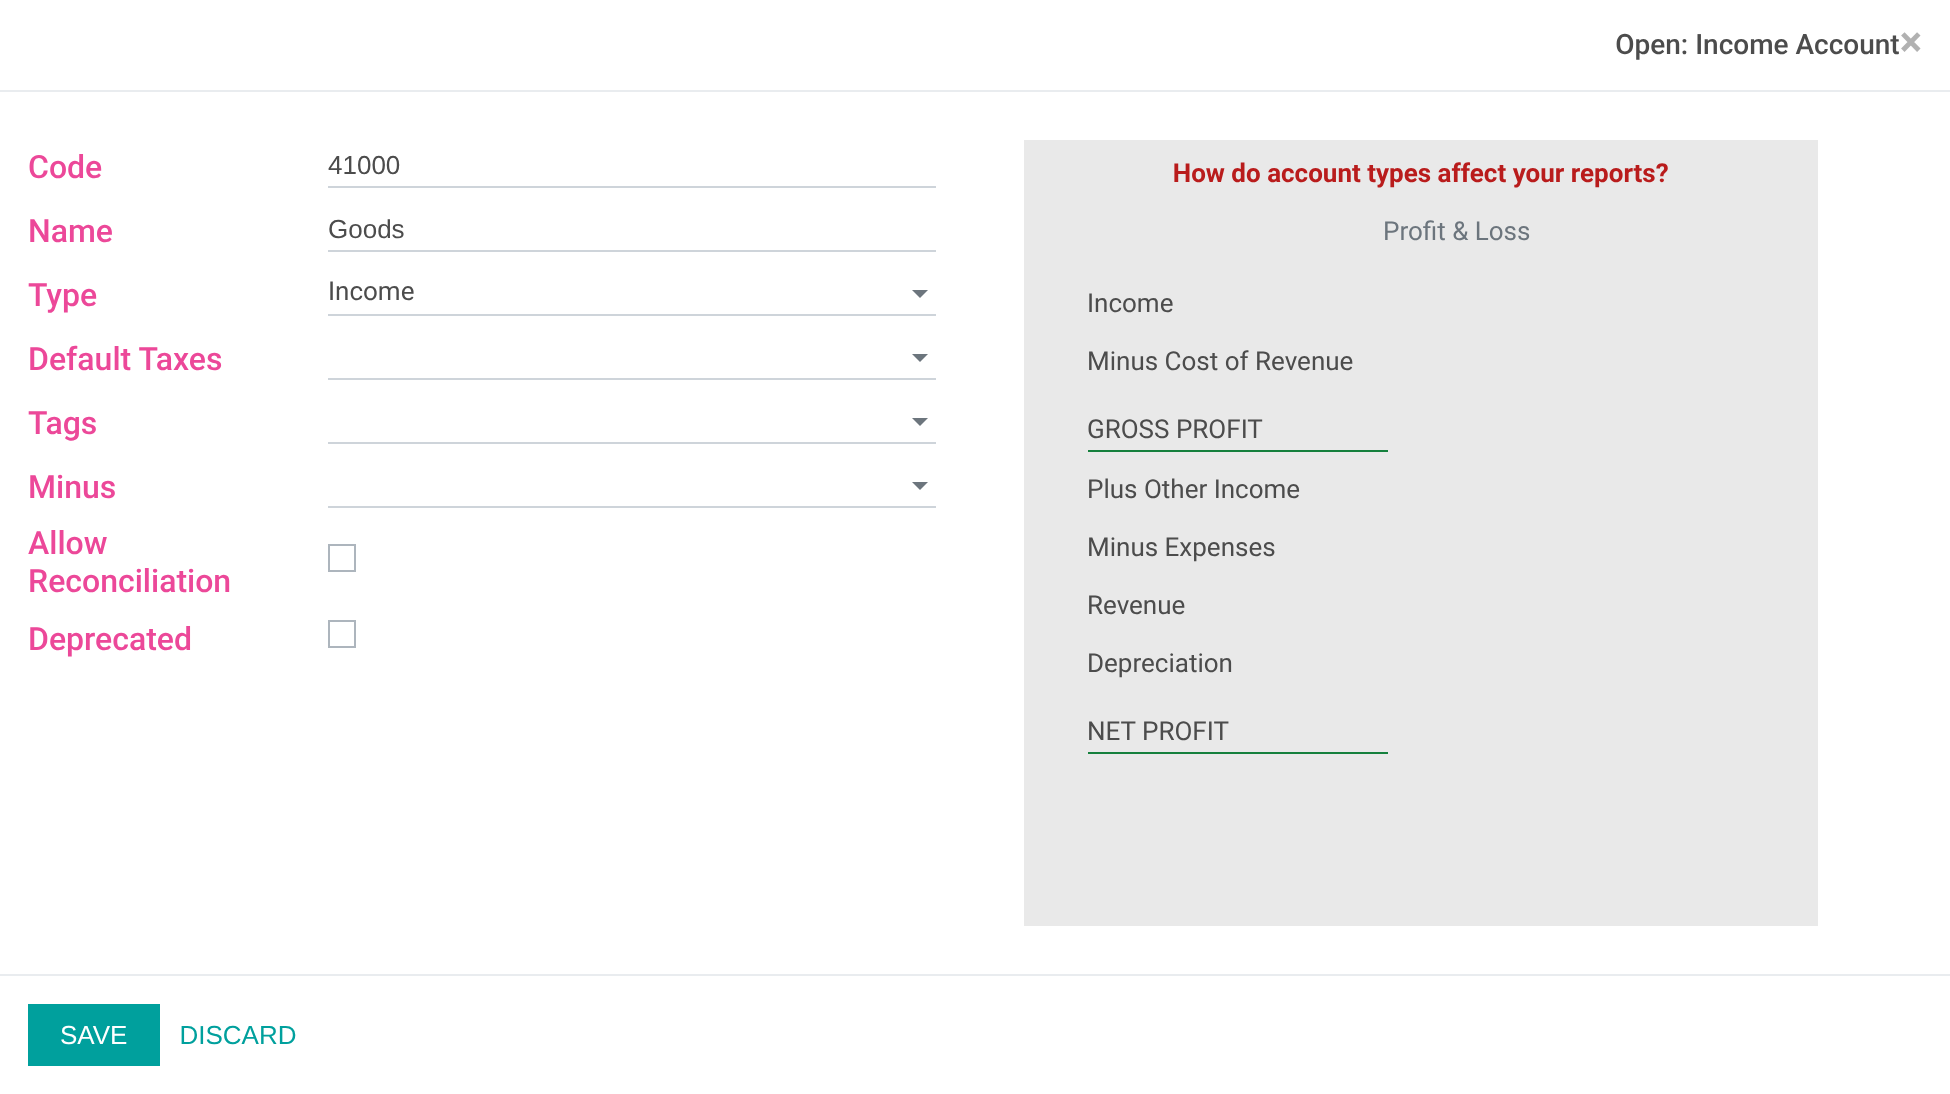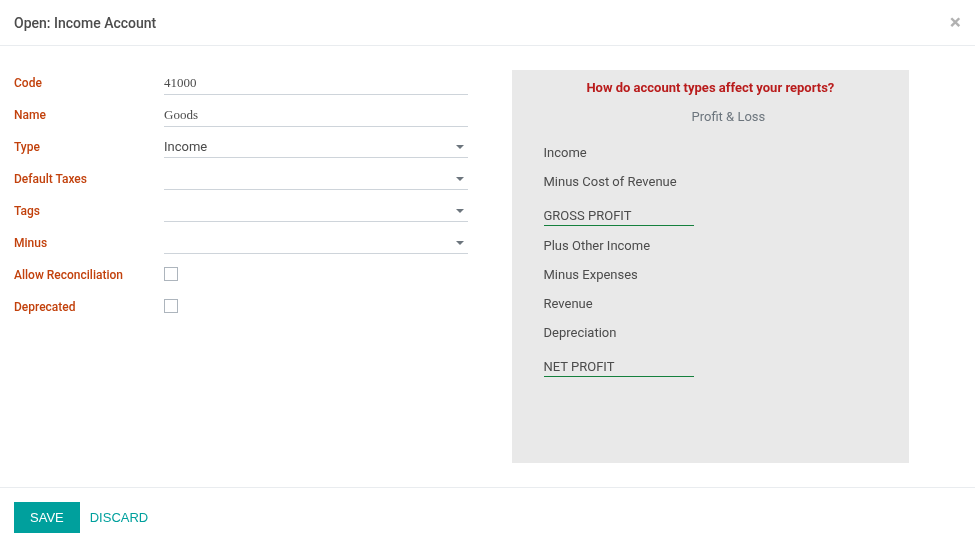--- a/index.html
+++ b/index.html
@@ -13,21 +13,21 @@
       overflow: hidden;
       position: relative;
     }
     .modal {
       display: flex;
       flex-direction: column;
       height: 100%;
     }
     .modal-header {
       display: flex;
-      justify-content: space-between;
+      justify-content: flex-end;
       align-items: center;
       padding: 12px 14px 12px 14px;
       border-bottom: 1px solid #e9ecef;
     }
     .modal-title {
       font-size: 14px;
       font-weight: 500;
       color: #4c4c4c;
     }
     .close-btn {
@@ -53,39 +53,39 @@
       flex: 0 0 42%;
     }
     .form-row {
       display: flex;
       align-items: center;
       margin-bottom: 6px;
       min-height: 26px;
     }
     .form-label {
       flex: 0 0 150px;
-      font-size: 12px;
-      color: #c2410c;
+      font-size: 16px;
+      color: #ec4899;
       font-weight: 500;
       padding-right: 8px;
     }
     .form-field {
       flex: 1;
       position: relative;
     }
     .form-input {
       width: 100%;
       border: none;
       border-bottom: 1px solid #ced4da;
       padding: 3px 0;
       font-size: 13px;
       color: #4c4c4c;
       outline: none;
       background: transparent;
-      font-family: Liberation Serif, serif;
+      font-family: Liberation Sans, sans-serif;
     }
     .form-select {
       width: 100%;
       position: relative;
       border-bottom: 1px solid #ced4da;
       padding: 3px 20px 3px 0;
       min-height: 22px;
       font-size: 13px;
       color: #4c4c4c;
       cursor: pointer;

